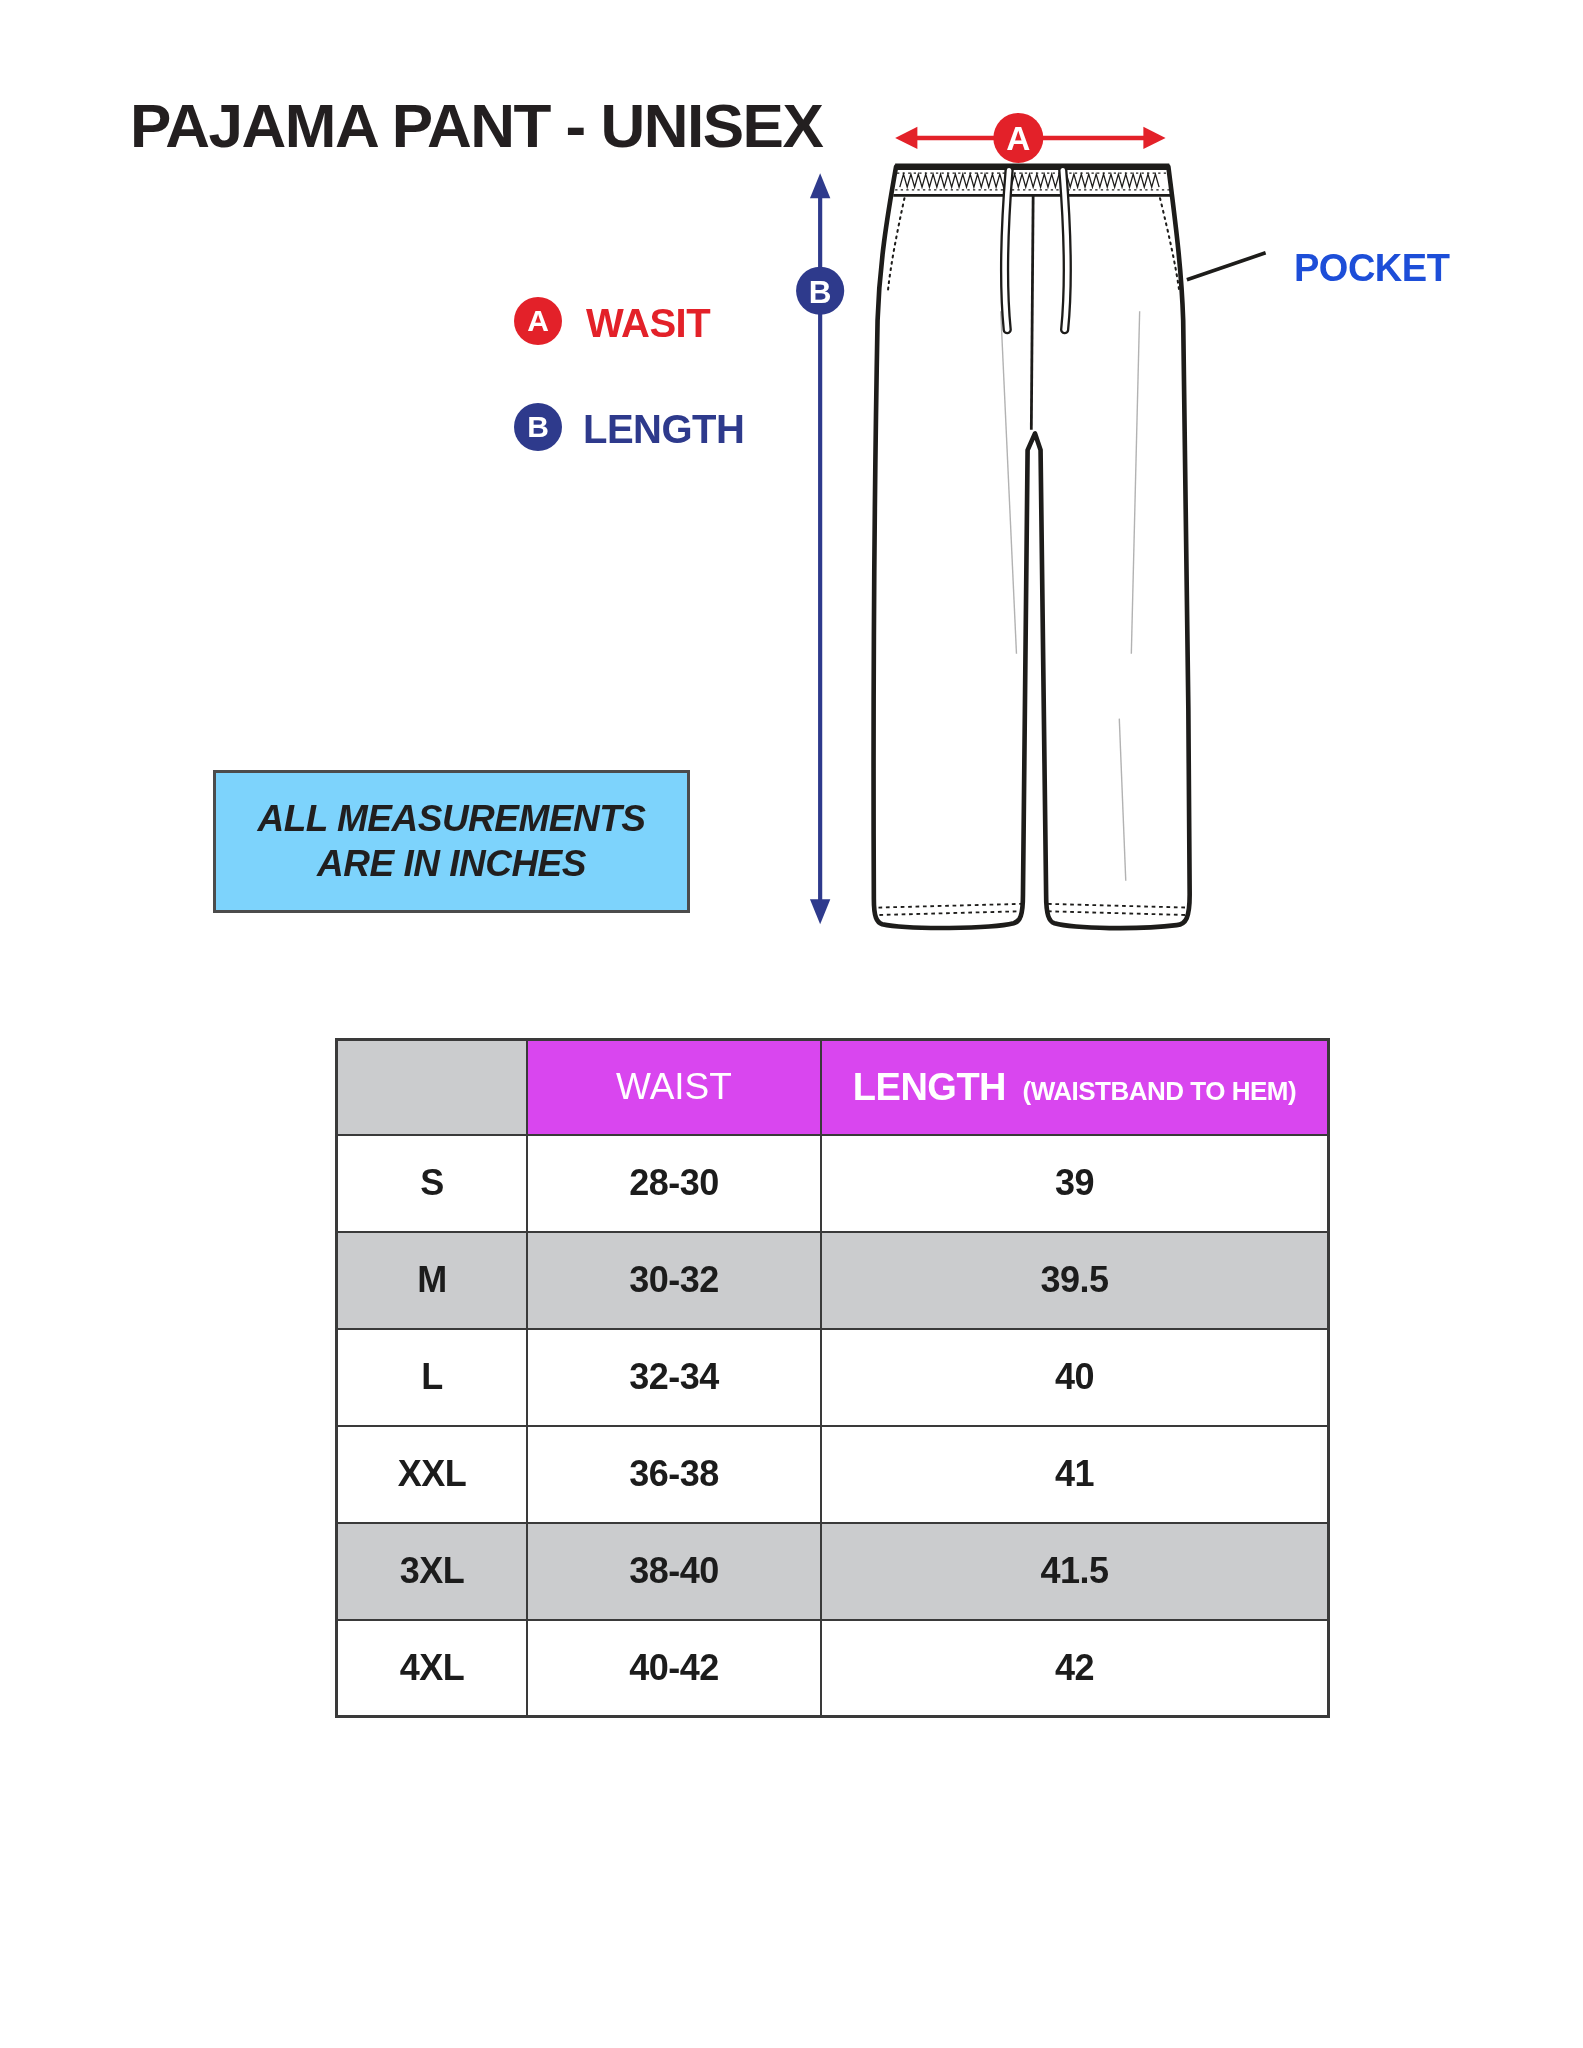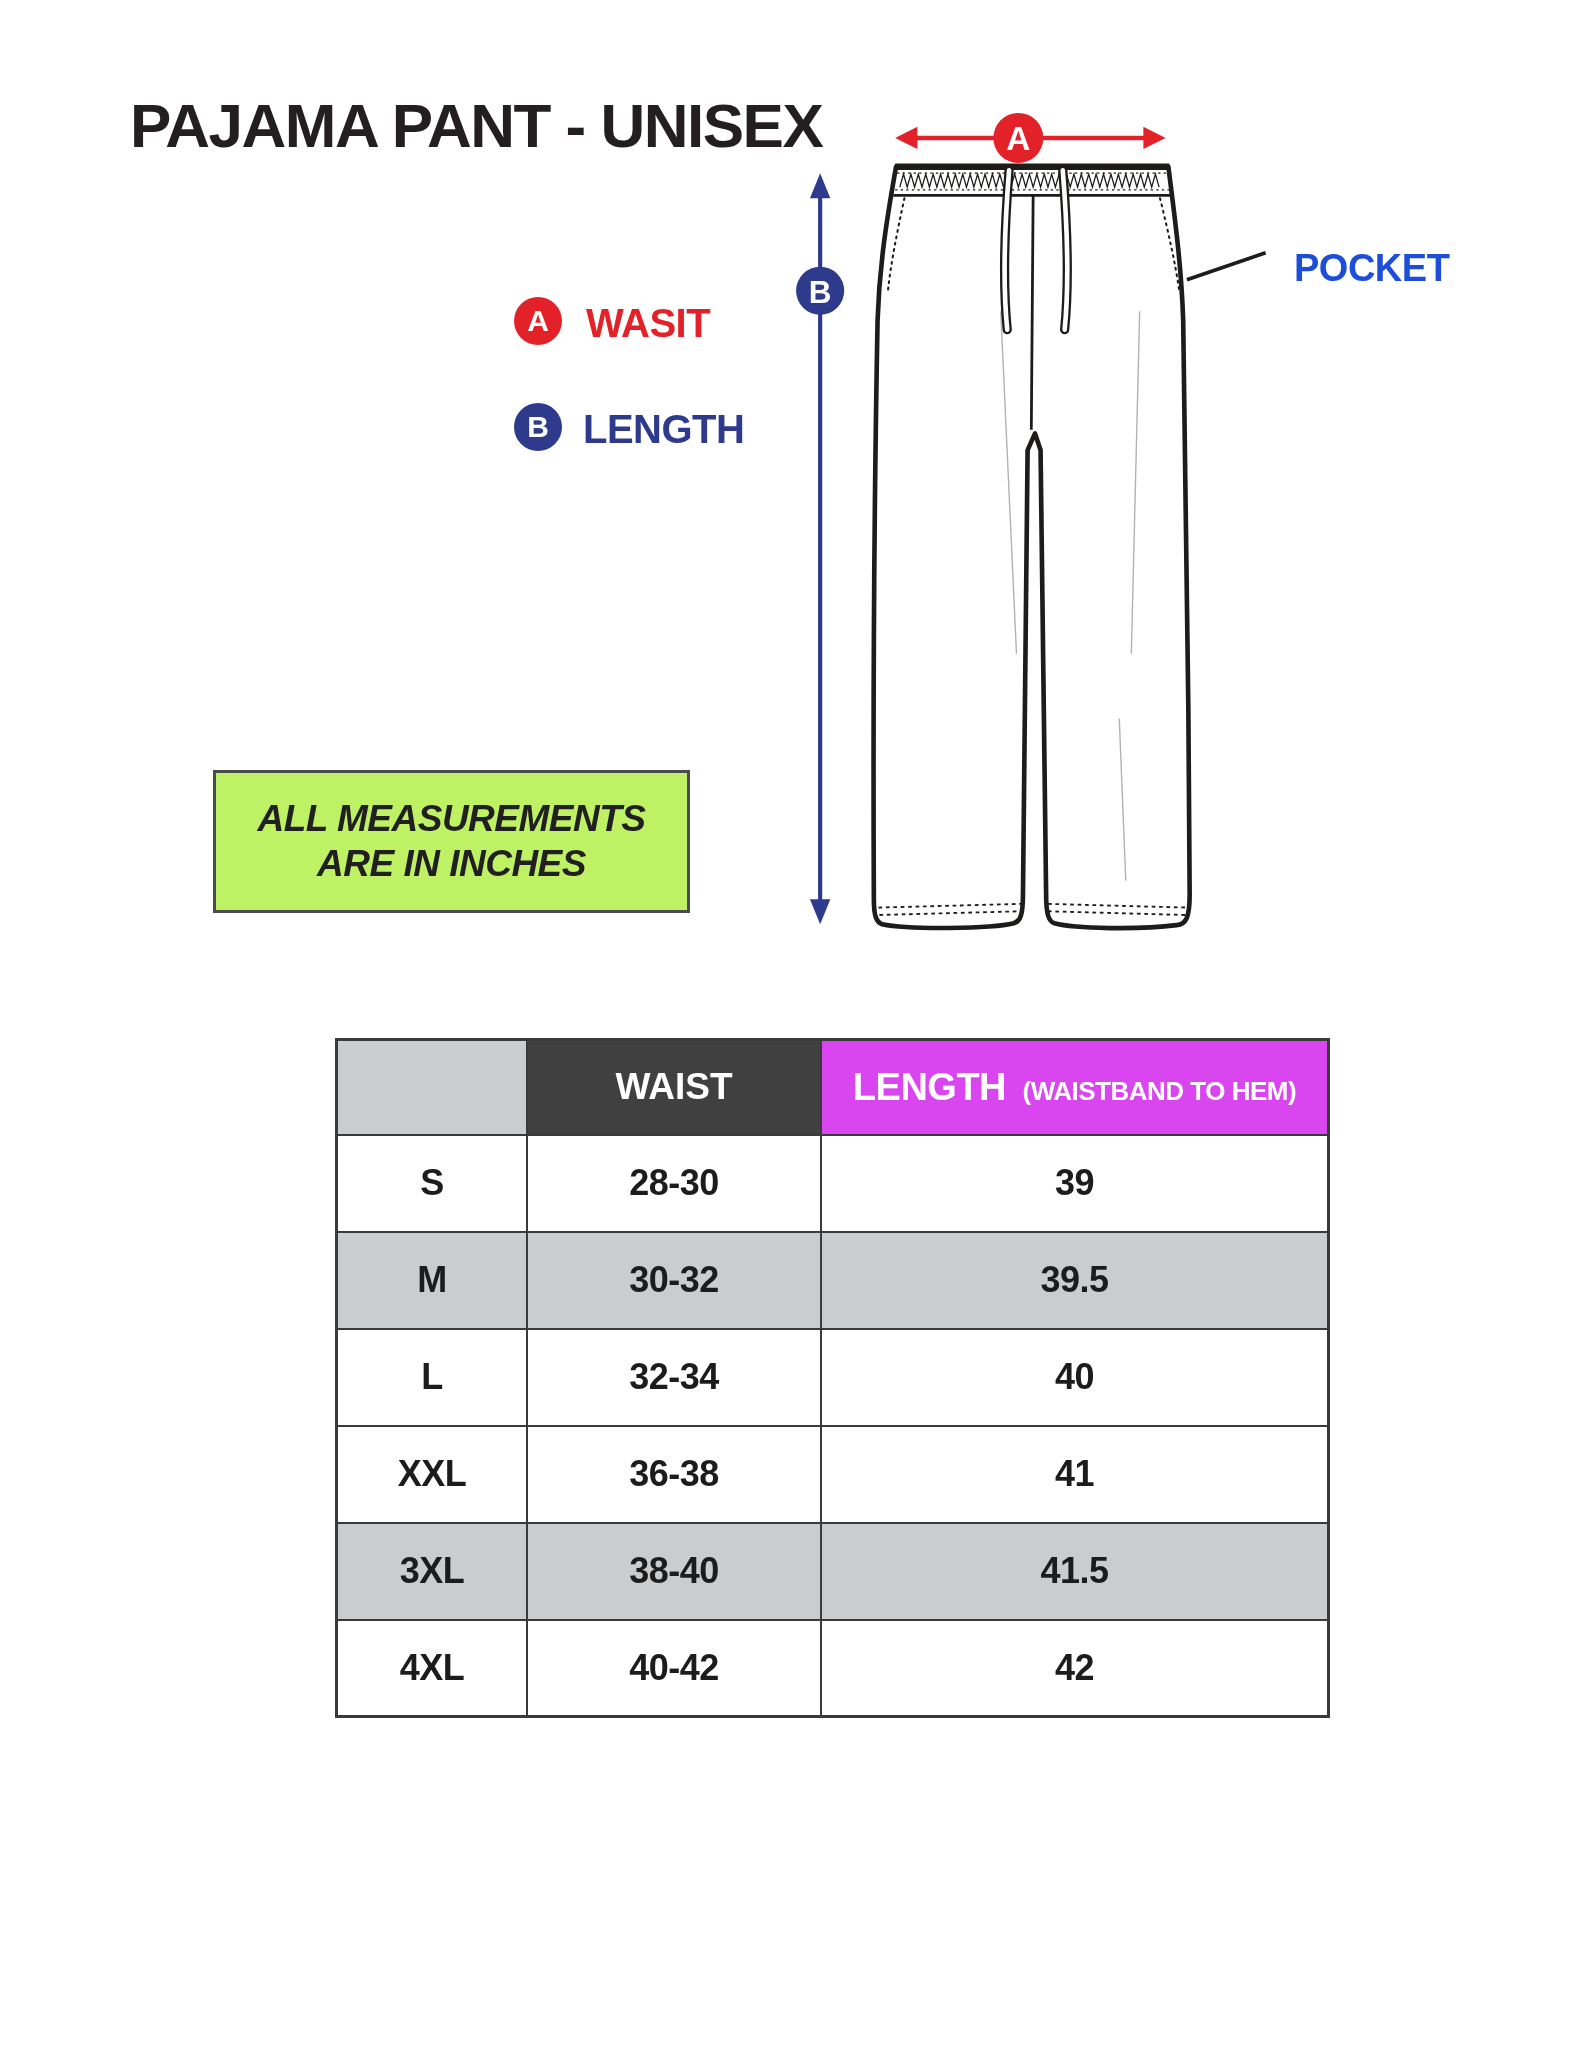--- a/index.html
+++ b/index.html
@@ -39,21 +39,21 @@
 
   .pocket-label {
     left: 1294px; top: 247px;
     font-size: 38px; font-weight: bold; color: #1d4ed8;
     letter-spacing: -0.5px;
   }
 
   .note-box {
     left: 213px; top: 770px; width: 477px; height: 143px;
     box-sizing: border-box;
-    background: #bef264;
+    background: #7dd3fc;
     border: 3px solid #4c4c4c;
     display: flex; flex-direction: column;
     align-items: center; justify-content: center;
     text-align: center;
   }
   .note-box .note-line {
     font-size: 37px; font-weight: bold; font-style: italic;
     color: #211f1f; line-height: 1.2; letter-spacing: -0.5px;
   }
 
@@ -68,21 +68,21 @@
     border: 2px solid #3a3a3a;
     text-align: center; vertical-align: middle;
     padding: 0;
   }
   .col-size   { width: 188px; }
   .col-waist  { width: 292px; }
   .col-length { width: 505px; }
   tr.hdr      { height: 95px; }
   tr.data-row { height: 97px; }
   td.hdr-empty  { background: #cbccce; }
-  td.hdr-waist  { background: #404040; color: #ffffff; font-weight: bold; font-size: 37px; }
+  td.hdr-waist  { background: #d946ef; color: #ffffff; font-weight: normal; font-size: 37px; }
   td.hdr-length { background: #d946ef; color: #ffffff; font-weight: bold; }
   td.hdr-length .big   { font-size: 38px; letter-spacing: -0.5px; }
   td.hdr-length .small { font-size: 26px; letter-spacing: -0.5px; margin-left: 12px; }
   td.cell {
     font-size: 36px; font-weight: bold; color: #1c1c1c;
     background: #ffffff; letter-spacing: -0.5px;
   }
   tr.alt td.cell { background: #cbccce; }
 
   svg text { font-family: "Liberation Sans", sans-serif; }

